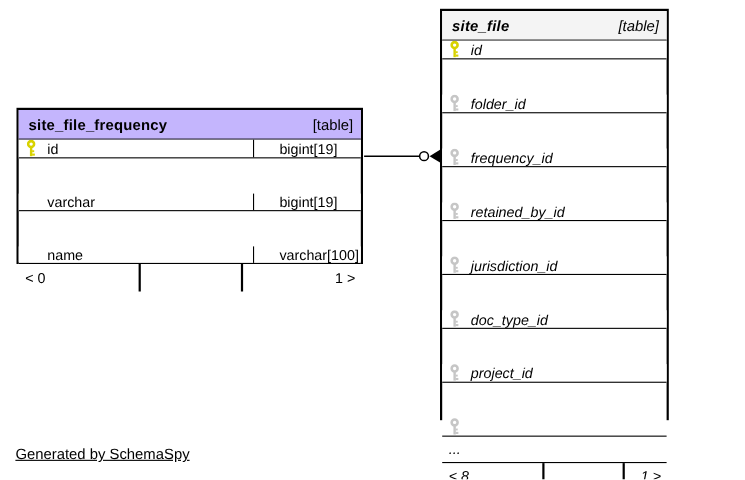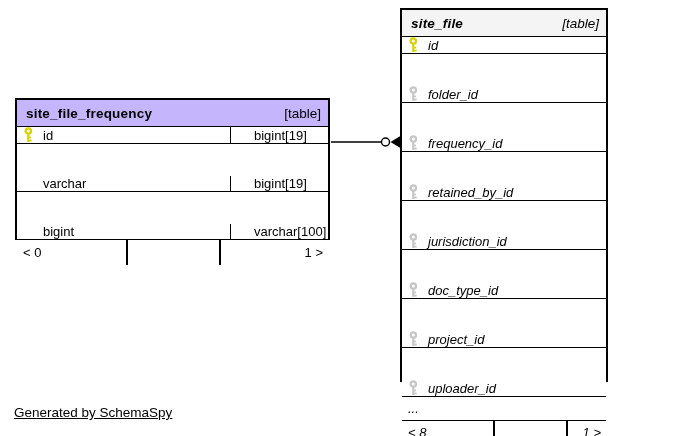--- a/index.html
+++ b/index.html
@@ -85,21 +85,21 @@
           <span class="col-name">id</span>
           <span class="col-type">bigint[19]</span>
         </div>
         <div class="tbl-row">
           <span class="key-slot"></span>
           <span class="col-name">varchar</span>
           <span class="col-type">bigint[19]</span>
         </div>
         <div class="tbl-row">
           <span class="key-slot"></span>
-          <span class="col-name">bigint</span>
+          <span class="col-name">name</span>
           <span class="col-type">varchar[100]</span>
         </div>
       </div>
     <div class="tbl-footer">
       <span class="ft-cell ft-left">&lt; 0</span>
       <span class="ft-cell ft-mid"></span>
       <span class="ft-cell ft-right">1 &gt;</span>
     </div>
   </div>
 
@@ -188,21 +188,20 @@
         </div>
         <div class="tbl-row">
           <span class="key-slot">
             <svg width="9" height="16" viewBox="0 0 9 16">
               <circle cx="4.3" cy="4" r="2.7" fill="none" stroke="#c6c6c6" stroke-width="2.3"></circle>
               <rect x="3.2" y="6.4" width="2.2" height="8.6" fill="#c6c6c6"></rect>
               <rect x="5.2" y="9.6" width="1.9" height="1.7" fill="#c6c6c6"></rect>
               <rect x="5.2" y="12.6" width="2.5" height="1.9" fill="#c6c6c6"></rect>
             </svg>
           </span>
-          <span class="col-name">uploader_id</span>
         </div>
       </div>
     <div class="tbl-ellipsis">...</div>
     <div class="tbl-footer">
       <span class="ft-cell ft-left">&lt; 8</span>
       <span class="ft-cell ft-mid"></span>
       <span class="ft-cell ft-right">1 &gt;</span>
     </div>
   </div>
 

